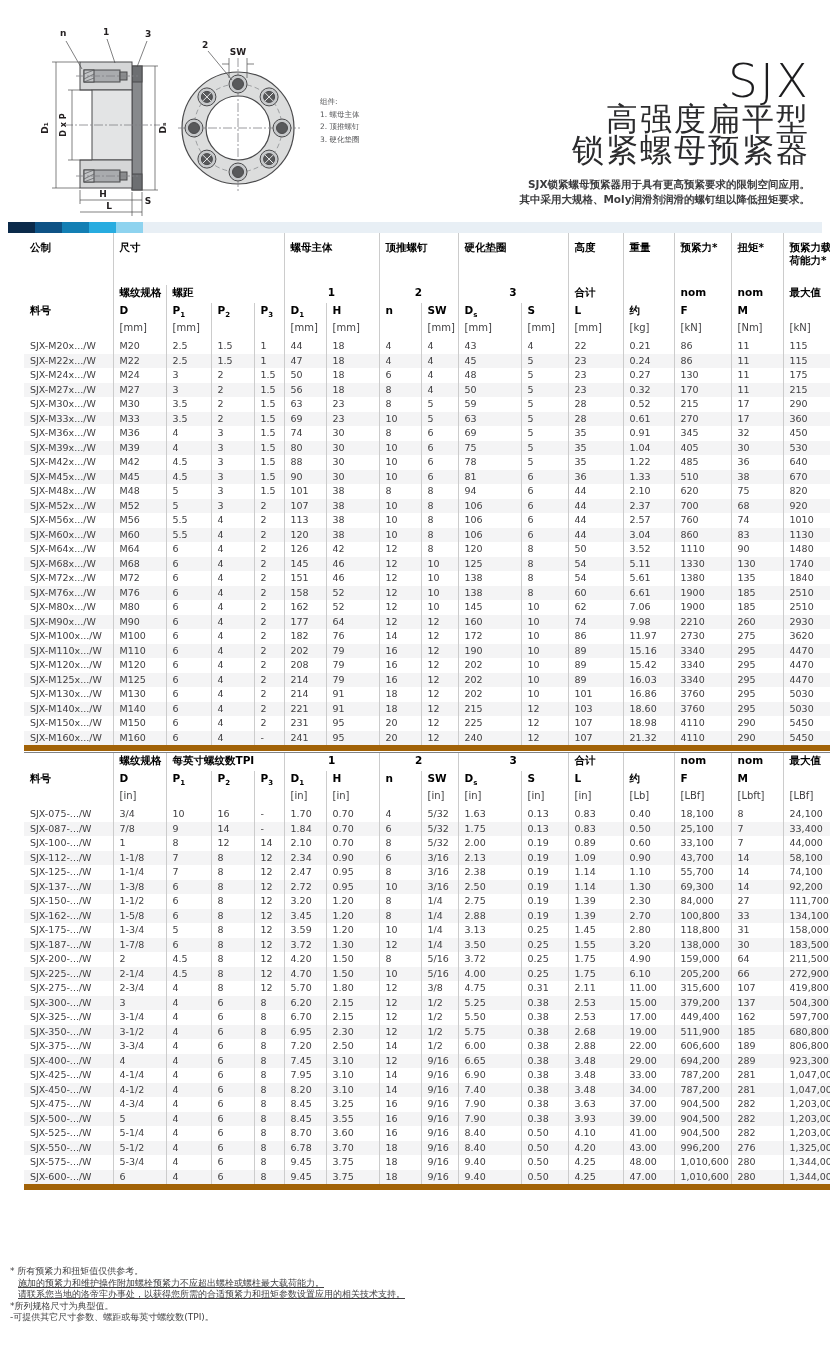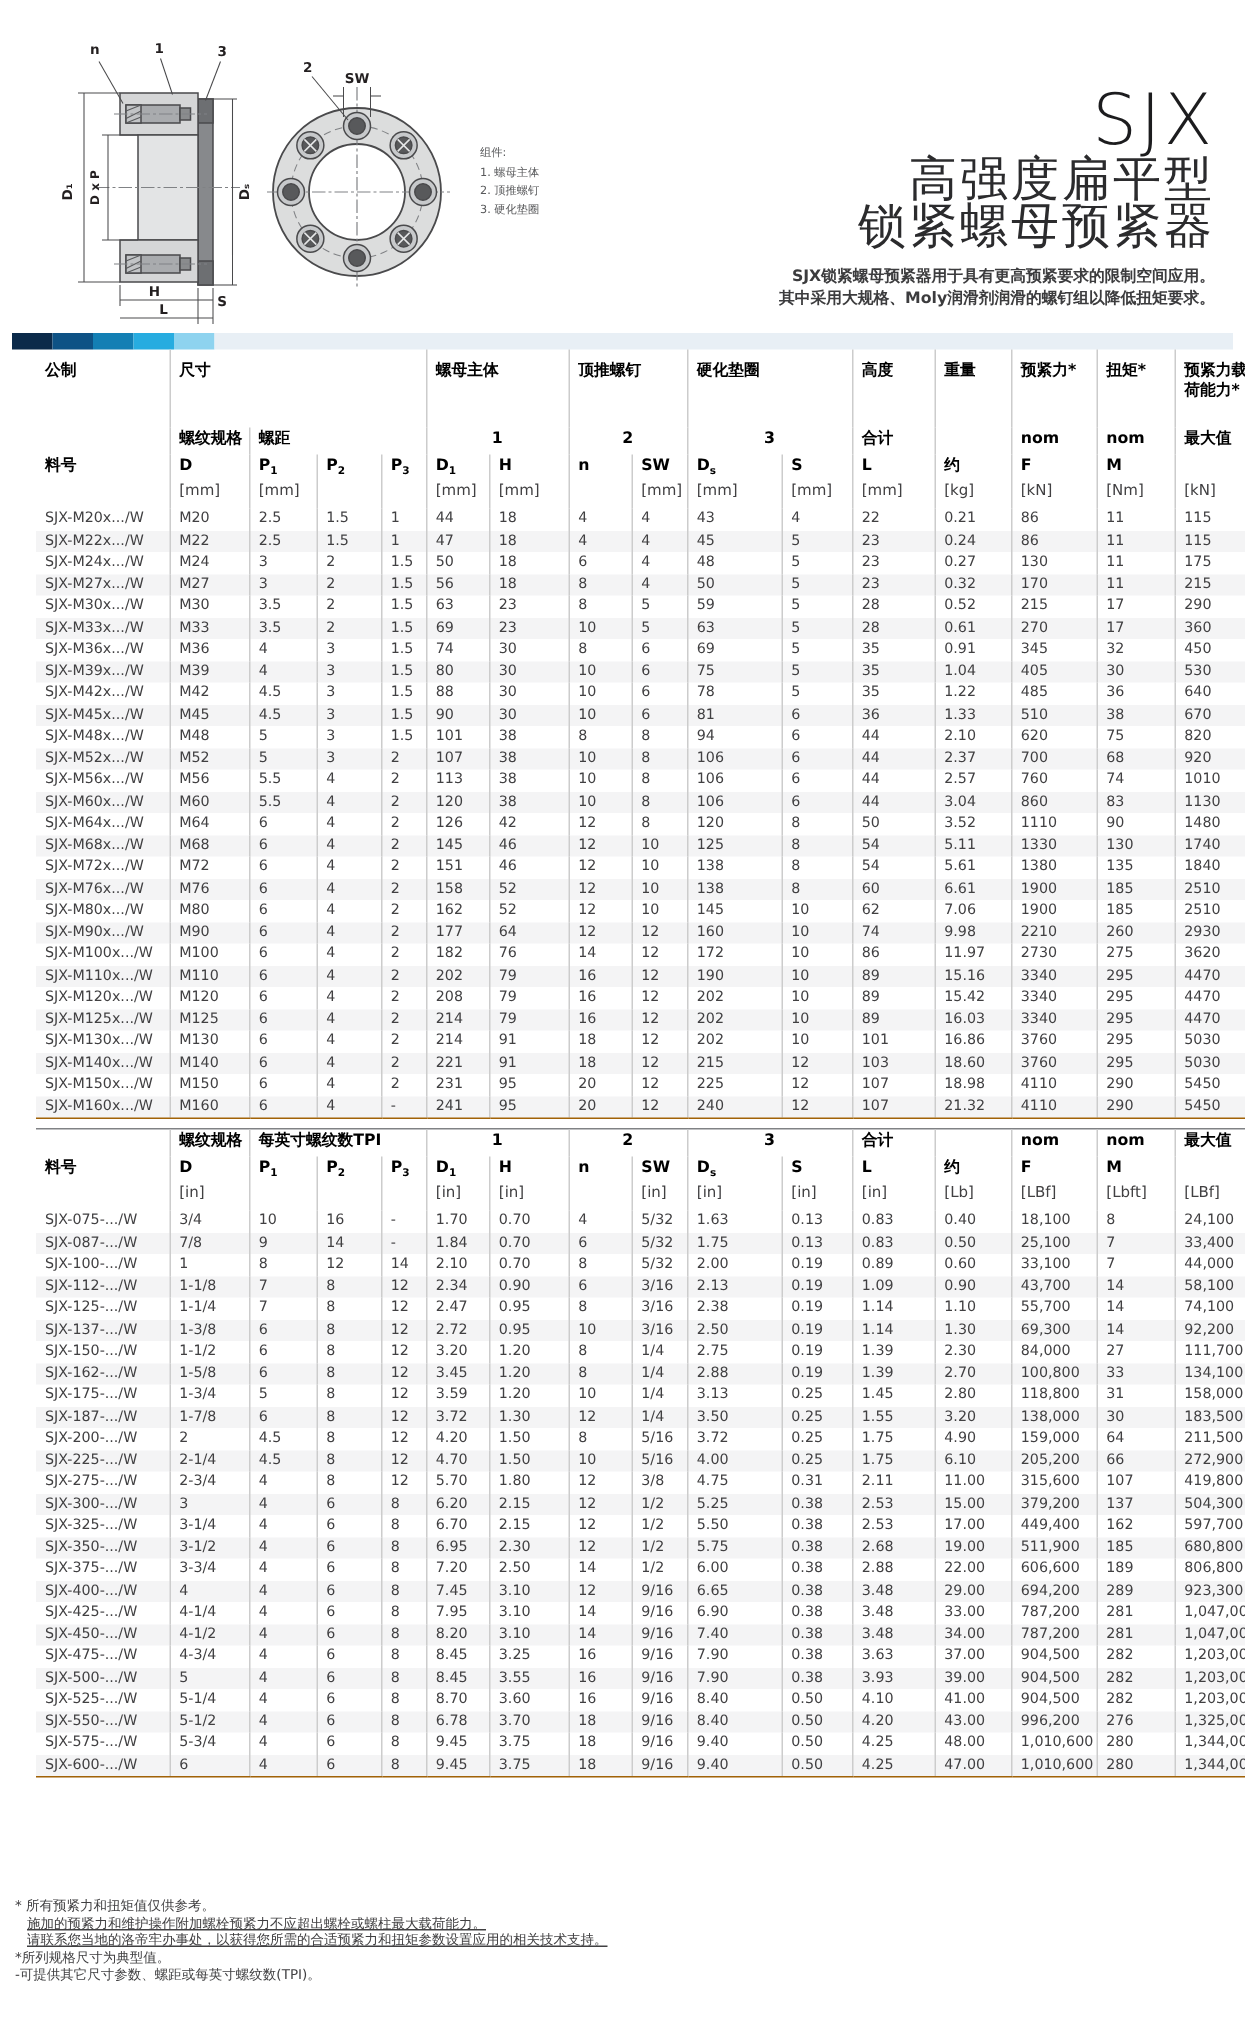--- a/index.html
+++ b/index.html
@@ -29,21 +29,21 @@
   .dtable th,.dtable td{text-align:left;padding:0 0 0 6px;white-space:nowrap;overflow:visible;}
   .dtable td{height:14.5px;line-height:14.5px;font-size:9.5px;color:#414042;border-left:1px solid #ccc;}
   .dtable th{border-left:1px solid #ccc;vertical-align:top;font-size:10.5px;color:#000;}
   .dtable tr th:first-child,.dtable tr td:first-child{border-left:none;}
   .dtable tr.h0 th{font-weight:bold;height:44px;padding-top:8px;white-space:normal;line-height:13px;}
   .dtable tr.h1 th{font-weight:bold;height:18px;line-height:14px;}
   .dtable tr.h2 th{font-weight:bold;height:19px;line-height:14px;}
   .dtable tr.h3 th{font-weight:normal;color:#414042;height:17px;line-height:12px;font-size:10px;}
   .dtable th.ctr{text-align:center;padding-left:0;}
   .dtable tbody tr:nth-child(even){background:#f4f4f5;}
-  .dtable tbody tr:last-child td{border-bottom:1px solid #a16207;}
+  .dtable tbody tr:last-child td{border-bottom:6px solid #a16207;}
   .dtable sub{font-size:7px;}
 
   
   .footnotes{position:absolute;left:10px;top:1266px;font-size:9px;line-height:11.5px;color:#414042;}
   .footnotes .indent{padding-left:8px;text-decoration:underline;}
 </style>
 </head>
 <body>
 
 <div id="page">

